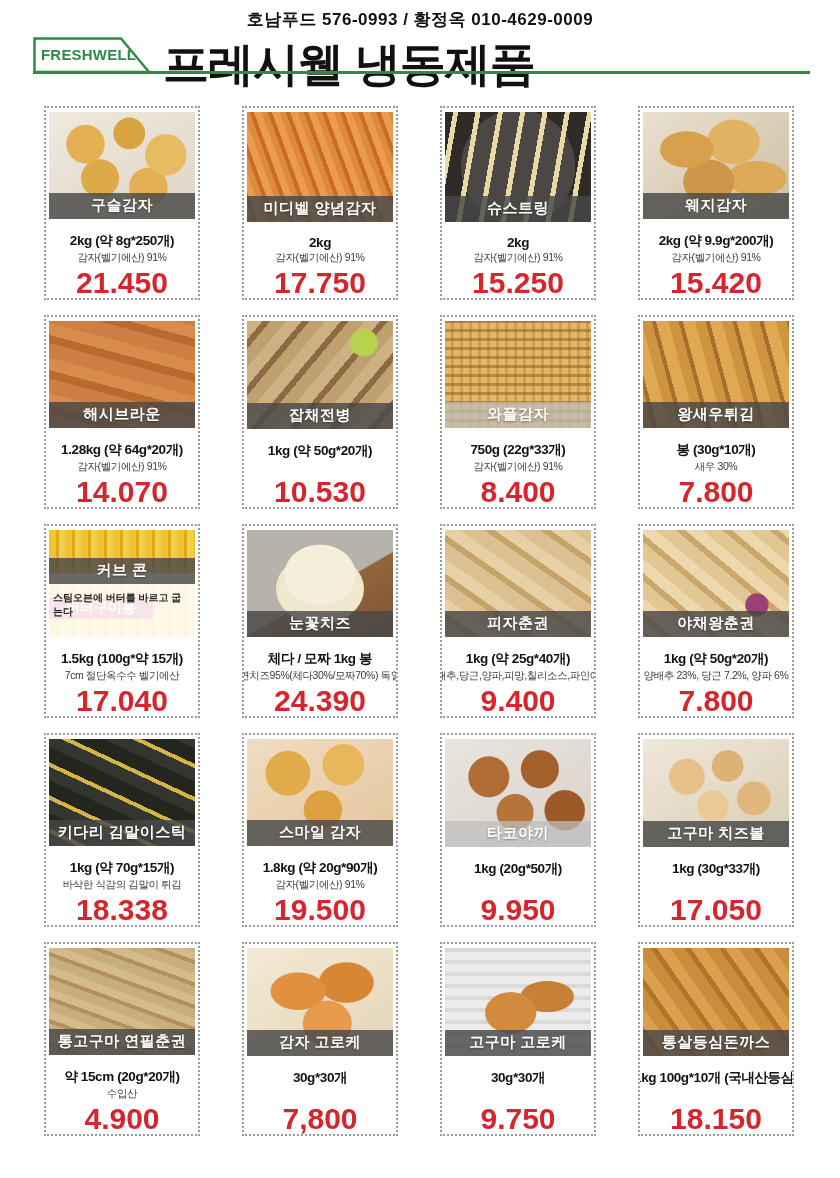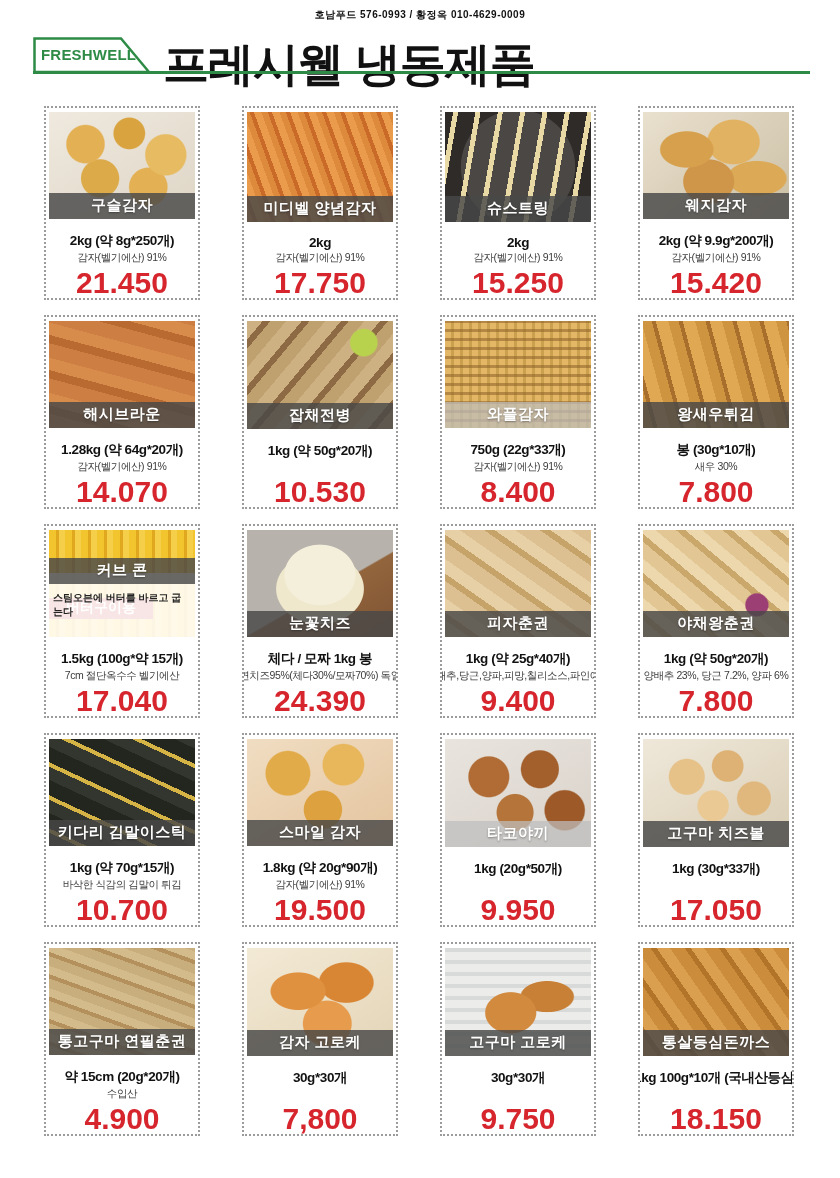--- a/index.html
+++ b/index.html
@@ -7,21 +7,21 @@
   body {
     width: 840px; height: 1178px;
     position: relative;
     font-family: "Liberation Sans", "DejaVu Sans", sans-serif;
     overflow: hidden;
   }
 
   
   .contact {
     position: absolute; top: 8px; left: 0; width: 100%;
-    text-align: center; font-size: 10px; font-weight: bold; color: #111;
+    text-align: center; font-size: 17px; font-weight: bold; color: #111;
     letter-spacing: 0.5px;
   }
   .logo-wrap { position: absolute; left: 33px; top: 37px; width: 118px; height: 37px; }
   .logo-wrap svg { position: absolute; left: 0; top: 0; }
   .logo-text {
     position: absolute; left: 8px; top: 9px; width: 86px;
     color: var(--green); font-weight: bold; font-size: 15px; letter-spacing: 0.2px;
     text-align: right;
   }
   .page-title {
@@ -309,21 +309,21 @@
     <div class="price">7.800</div>
   </div>
 
   <div class="card">
     <div class="imgbox im13">
 
       <div class="name-bar">키다리 김말이스틱</div>
     </div>
     <div class="spec">1kg (약 70g*15개)</div>
     <div class="detail">바삭한 식감의 김말이 튀김</div>
-    <div class="price">10.700</div>
+    <div class="price">18.338</div>
   </div>
 
   <div class="card">
     <div class="imgbox im14">
 
       <div class="name-bar">스마일 감자</div>
     </div>
     <div class="spec">1.8kg (약 20g*90개)</div>
     <div class="detail">감자(벨기에산) 91%</div>
     <div class="price">19.500</div>

